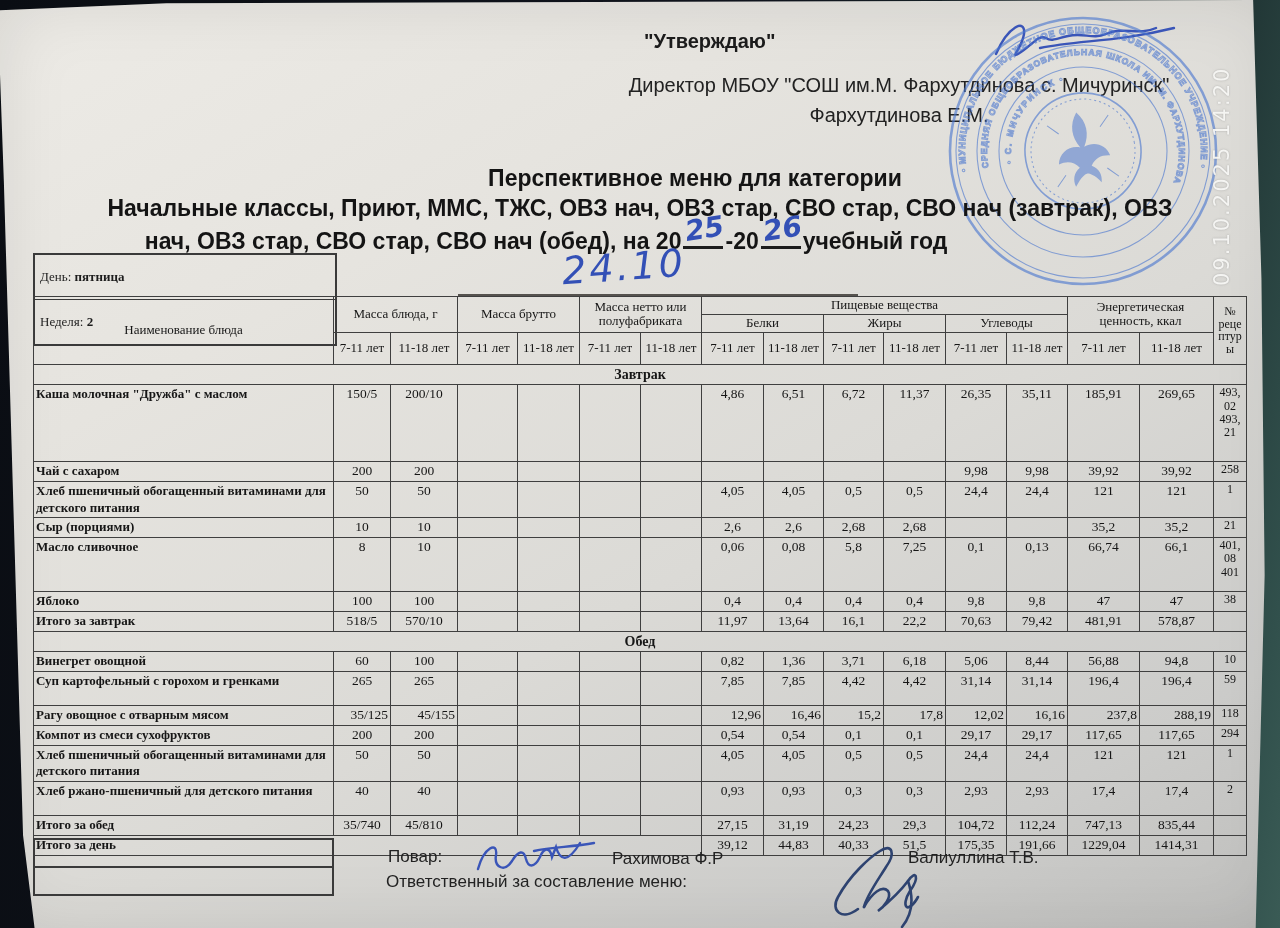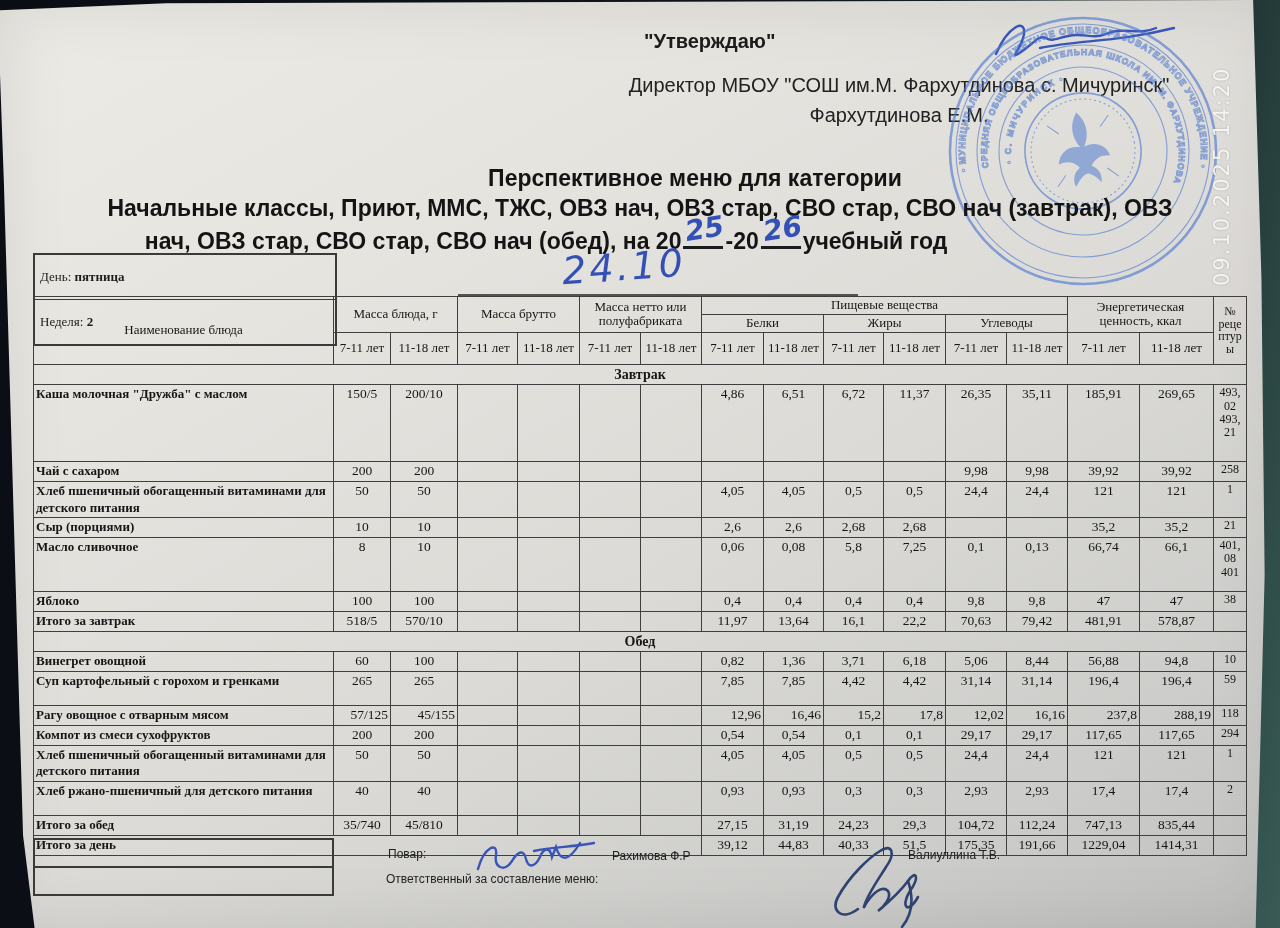--- a/index.html
+++ b/index.html
@@ -38,21 +38,21 @@
   tbody td{vertical-align:top;font-size:13.5px;line-height:1.25;}
   td.dish{font-weight:bold;font-size:13px;padding-left:4px;}
   td.val{text-align:center;}
   td.recipe{font-size:12px;white-space:pre-line;line-height:1.1;text-align:center;}
   td.section-cell{text-align:center;font-weight:bold;font-size:14px;height:15px;vertical-align:middle;}
   
   .bbox{left:33px;top:838px;width:301px;}
   .bbox div{height:26px;border:2px solid #3a3a3a;border-top:none;}
   .bbox div:first-child{border-top:2px solid #3a3a3a;}
   
-  .ftext{font-size:12px;color:#222;}
+  .ftext{font-size:17px;color:#222;}
   .f-cook-label{left:388px;top:847px;}
   .f-cook-name{left:612px;top:849px;}
   .f-resp-label{left:386px;top:872px;}
   .f-resp-name{left:908px;top:848px;}
   svg.sig{position:absolute;overflow:visible;}
   
   svg.stamp{left:942px;top:10px;width:282px;height:282px;opacity:.62;transform:rotate(-10deg);}
   .stamp *{stroke:#4a76cf;fill:none;}
   .stamp text{fill:#4a76cf;stroke:none;font-family:"Liberation Sans",sans-serif;font-weight:bold;}
   .stamp .emb{fill:#4a76cf;stroke:none;opacity:.85;}
@@ -333,21 +333,21 @@
             <td class="val">4,42</td>
             <td class="val">4,42</td>
             <td class="val">31,14</td>
             <td class="val">31,14</td>
             <td class="val">196,4</td>
             <td class="val">196,4</td>
             <td class="val recipe">59</td>
           </tr>
           <tr style="height: 19px;">
             <td class="dish">Рагу овощное с отварным мясом</td>
-            <td class="val" style="text-align: right;">57/125</td>
+            <td class="val" style="text-align: right;">35/125</td>
             <td class="val" style="text-align: right;">45/155</td>
             <td class="val"></td>
             <td class="val"></td>
             <td class="val"></td>
             <td class="val"></td>
             <td class="val" style="text-align: right;">12,96</td>
             <td class="val" style="text-align: right;">16,46</td>
             <td class="val" style="text-align: right;">15,2</td>
             <td class="val" style="text-align: right;">17,8</td>
             <td class="val" style="text-align: right;">12,02</td>

